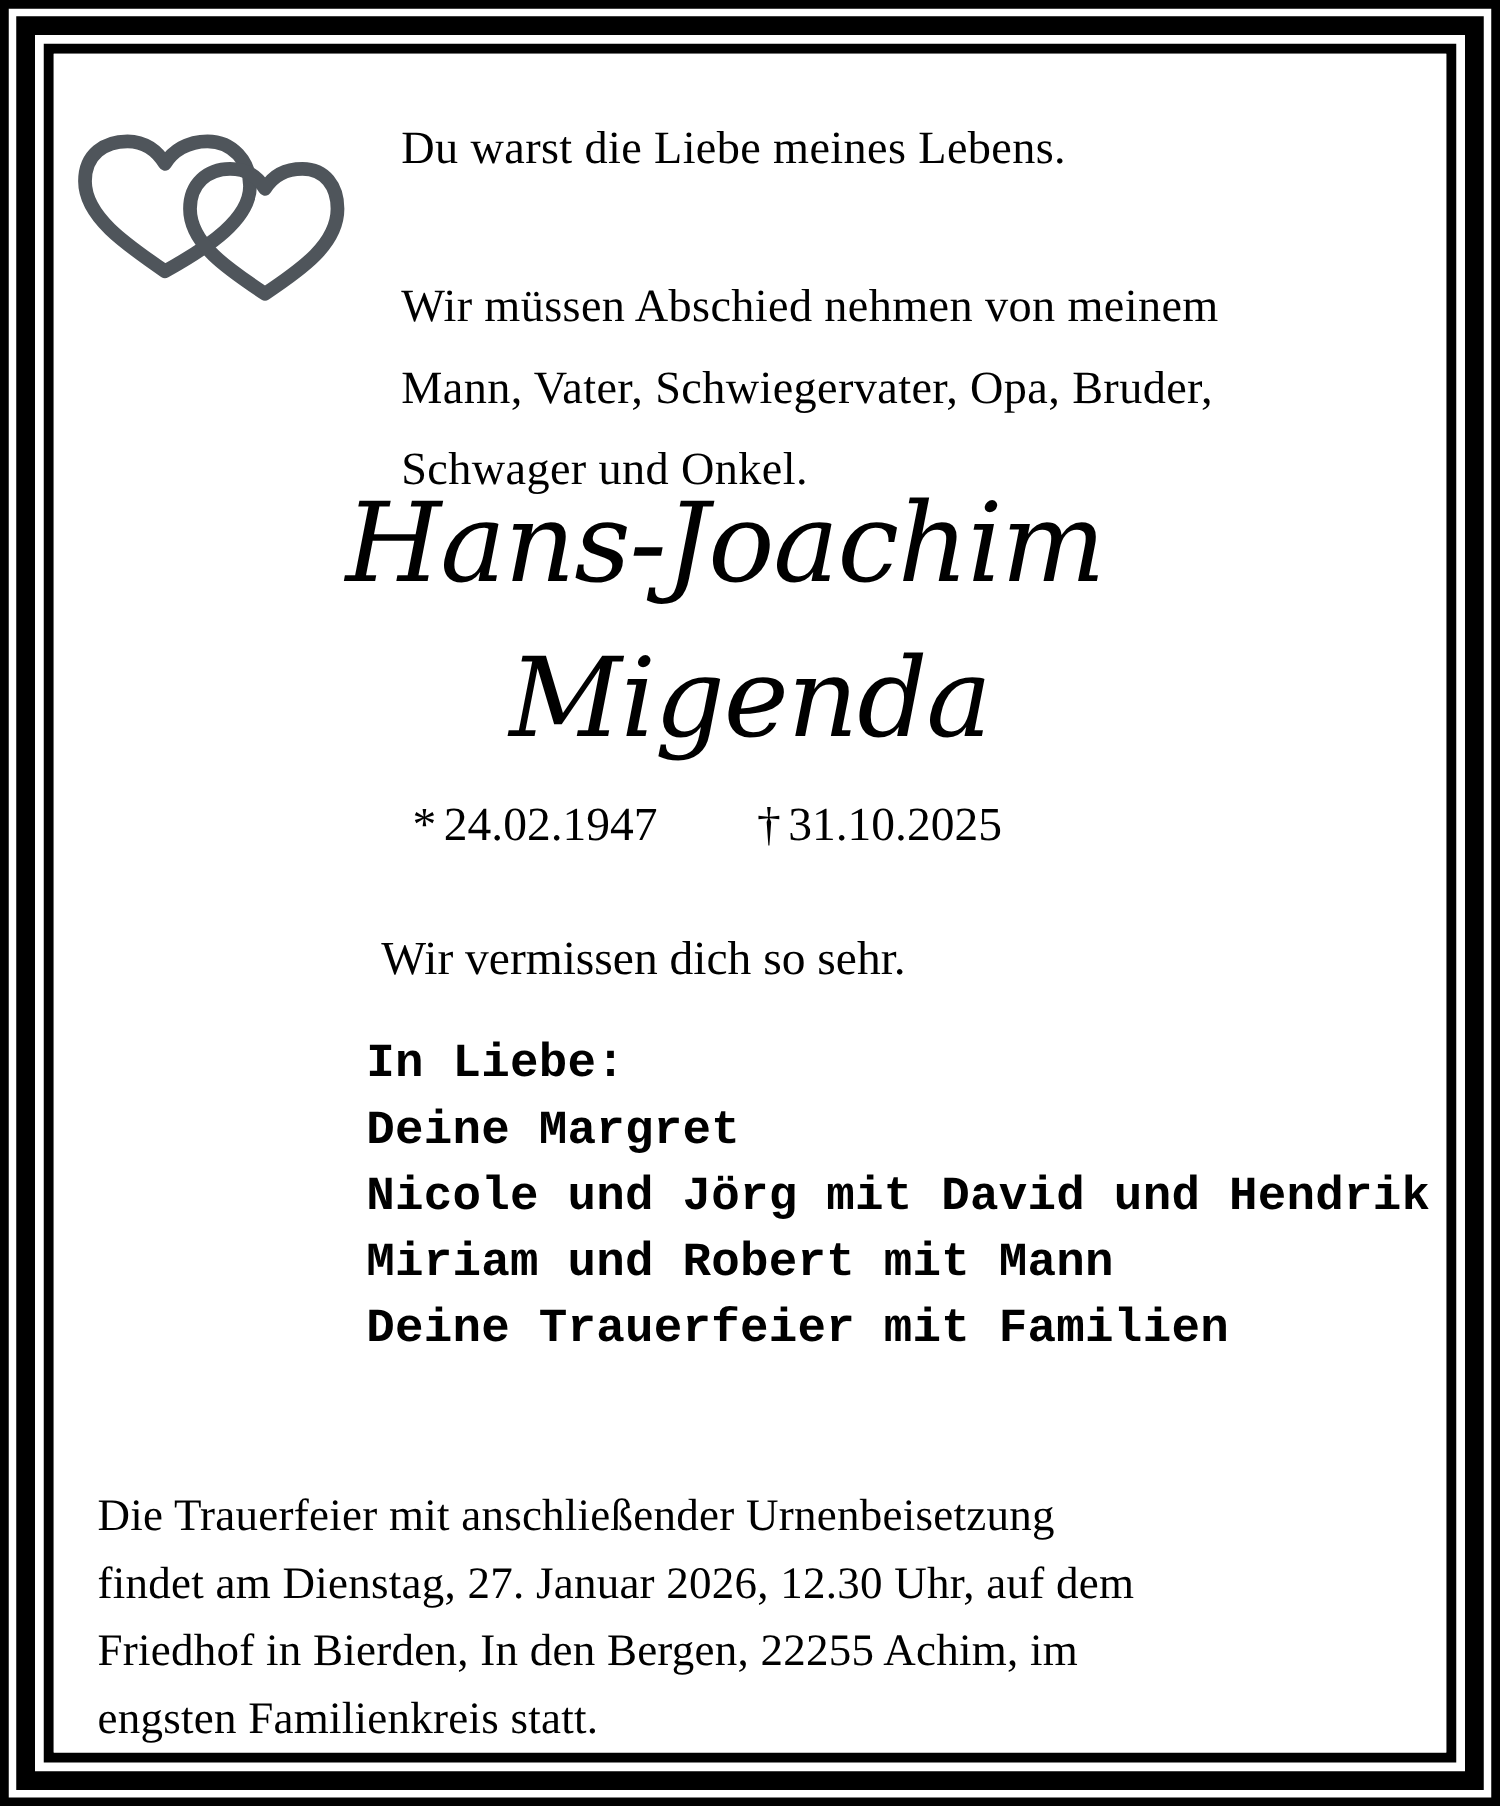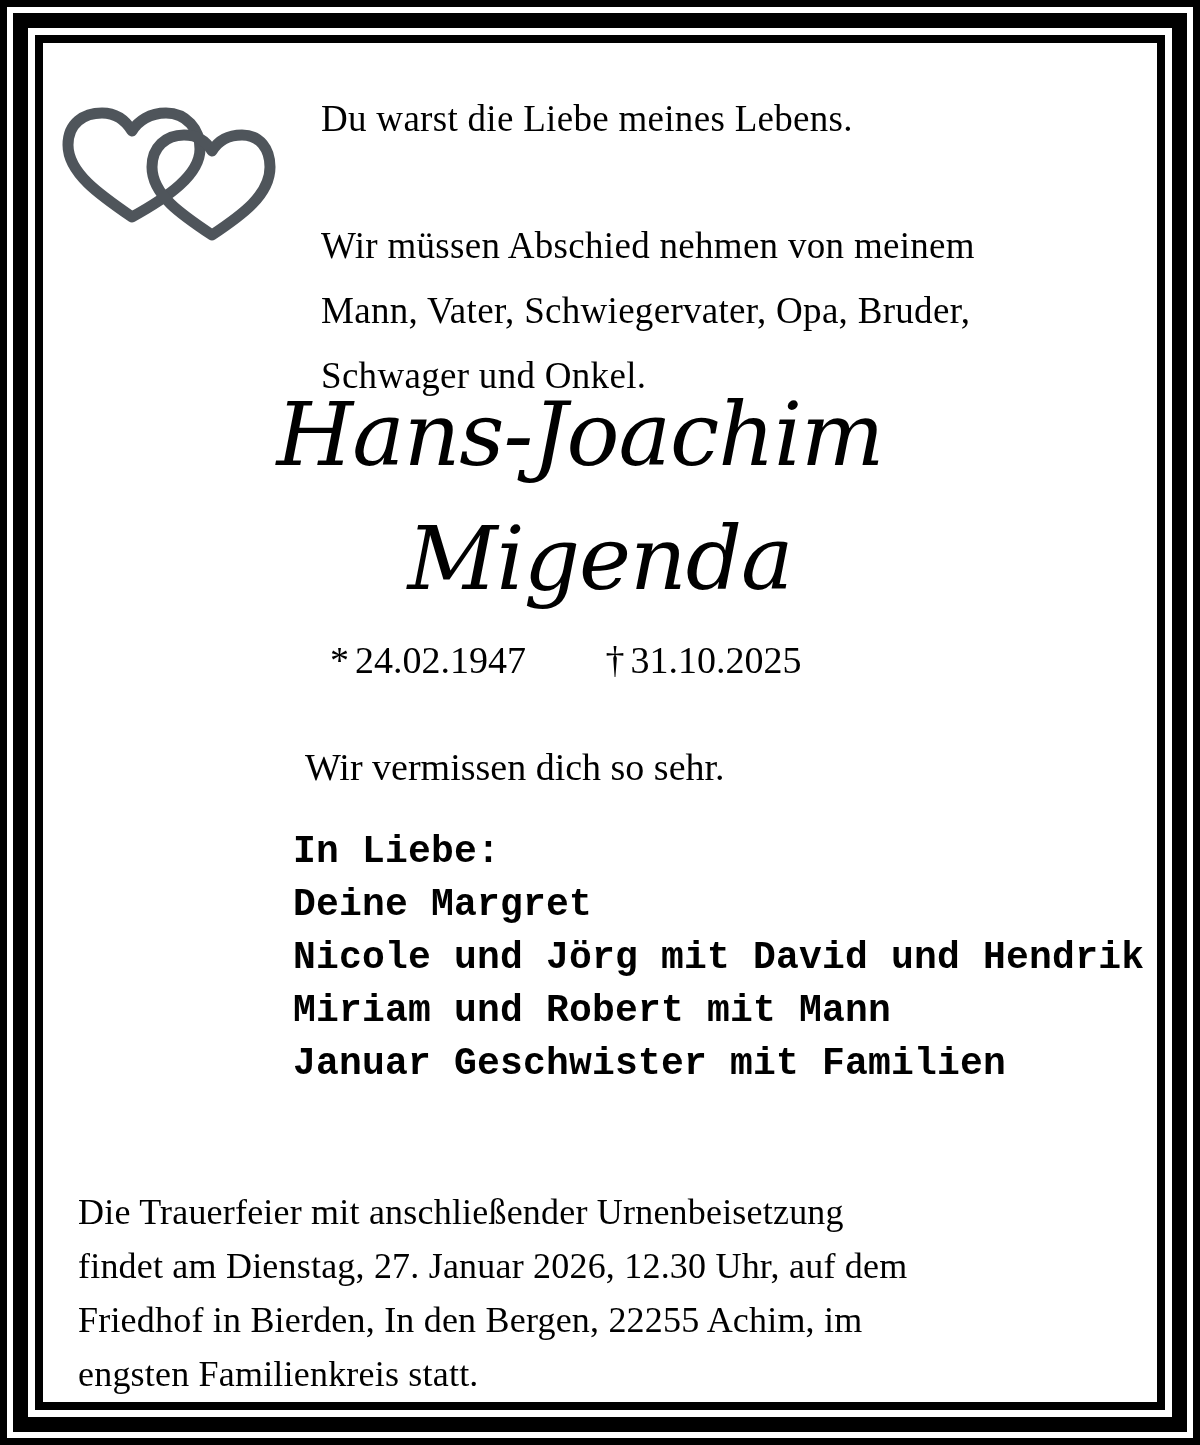--- a/index.html
+++ b/index.html
@@ -174,21 +174,21 @@
     </span>
   </div>
 
   <div class="miss">Wir vermissen dich so sehr.</div>
 
   <div class="signatures">
     <div>In Liebe:</div>
     <div>Deine Margret</div>
     <div>Nicole und Jörg mit David und Hendrik</div>
     <div>Miriam und Robert mit Mann</div>
-    <div>Januar Geschwister mit Familien</div>
+    <div>Deine Trauerfeier mit Familien</div>
   </div>
 
   <div class="ceremony">
     <div>Die Trauerfeier mit anschließender Urnenbeisetzung</div>
     <div>findet am Dienstag, 27. Januar 2026, 12.30 Uhr, auf dem</div>
     <div>Friedhof in Bierden, In den Bergen, 22255 Achim, im</div>
     <div>engsten Familienkreis statt.</div>
   </div>
 
 </div>

